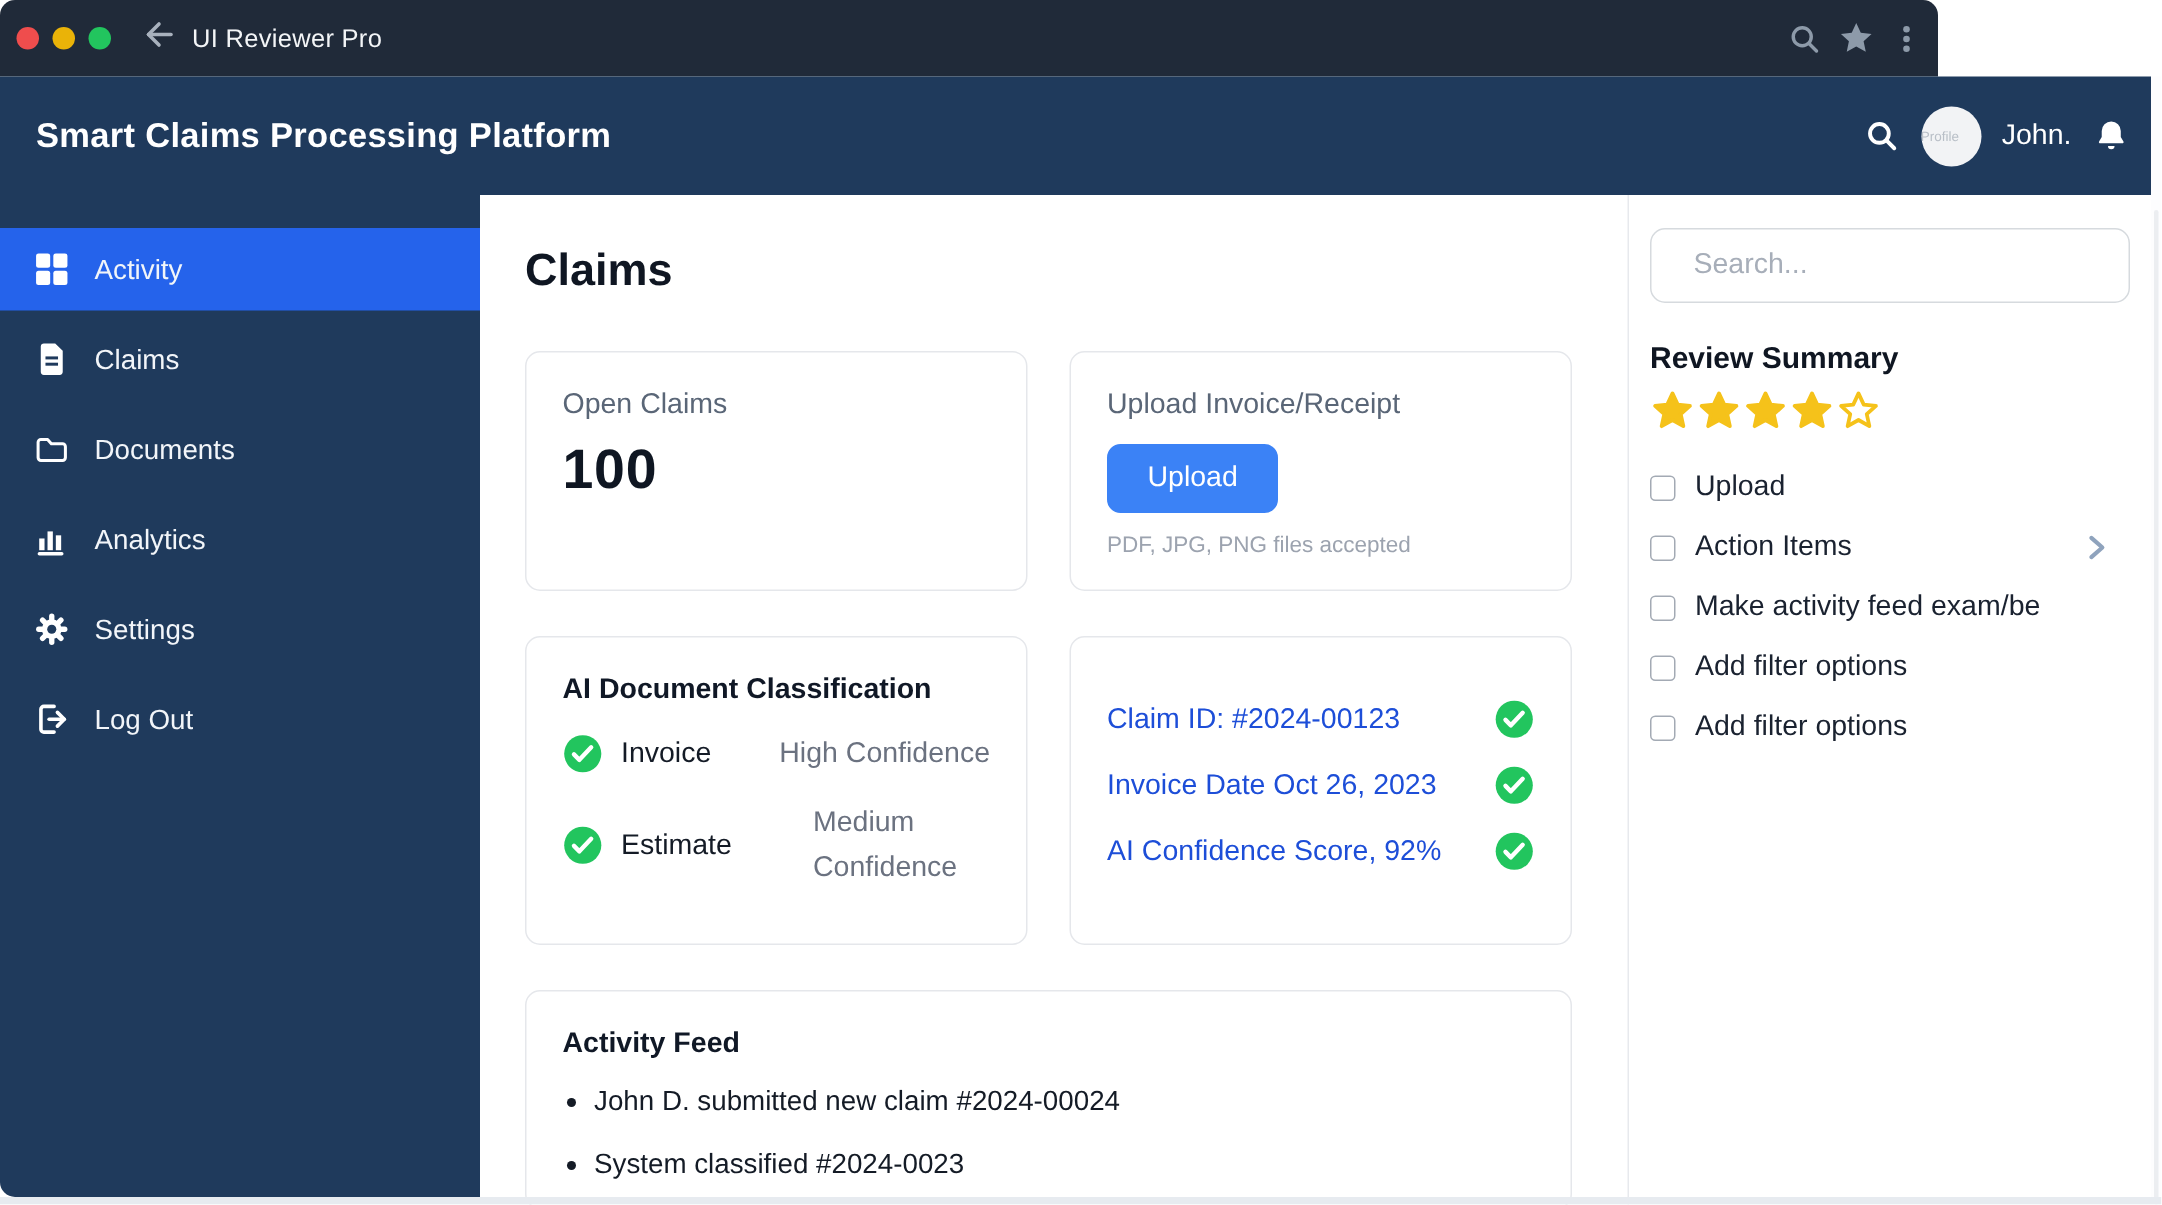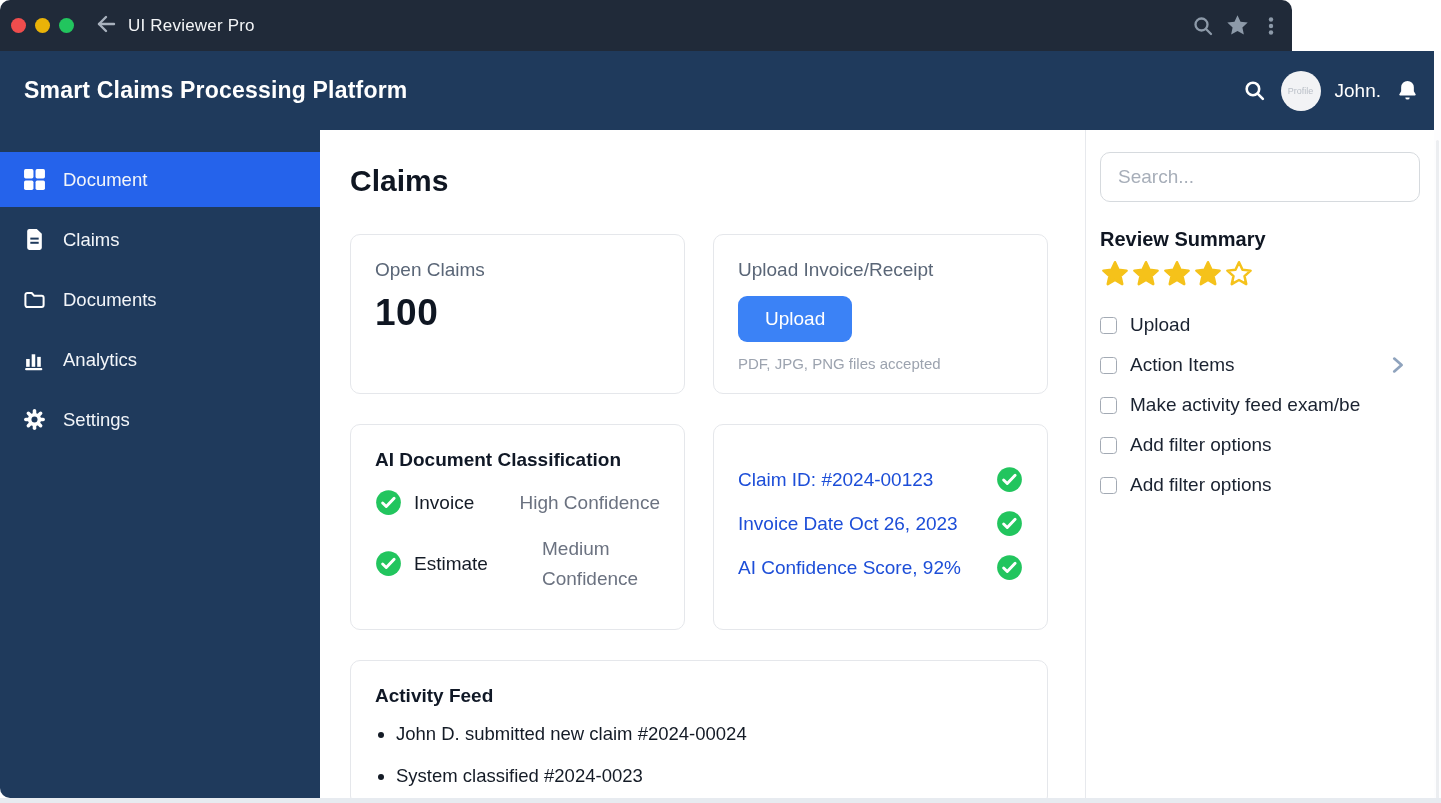--- a/index.html
+++ b/index.html
@@ -25,21 +25,21 @@
 
   
   .appbar {
     position:absolute; left:0; top:51px; width:1434px; height:79px;
     background:#1f3a5c; display:flex; align-items:center;
   }
   .appbar-title { color:#fff; font-size:23px; font-weight:700; margin-left:24px; letter-spacing:.2px; }
   .appbar-right { margin-left:auto; margin-right:14px; display:flex; align-items:center; gap:14px; }
   .avatar {
     width:40px; height:40px; border-radius:50%; background:#f2f3f5;
-    display:flex; align-items:center; justify-content:center;
+    display:flex; align-items:center; 
   }
   .avatar span { font-size:9px; color:#b9bfc7; }
   .user-name { color:#fff; font-size:19px; }
 
   
   .sidenav {
     position:absolute; left:0; top:130px; width:320px; height:668px;
     background:#1f3a5c; border-bottom-left-radius:10px; padding-top:22px;
   }
   .nav-item {
@@ -79,21 +79,21 @@
   .activity-list { margin:16px 0 0 21px; }
   .activity-list li { font-size:18.5px; color:#141b26; margin-bottom:20px; }
 
   
   .rightpanel {
     position:absolute; left:1085px; top:130px; width:349px; height:673px;
     background:#fff; border-left:1px solid #e7e9ed; padding:22px 14px 0 14px;
   }
   .search-input {
     width:320px; height:50px; border:1px solid #d6dade; border-radius:10px;
-    font-family:inherit; font-size:19px; color:#737373; padding:0 17px; outline:none;
+    font-family:inherit; font-size:19px; color:#737373; padding:0 28px; outline:none;
   }
   .search-input::placeholder { color:#a7aeb9; }
   .summary-title { margin-top:26px; font-size:20px; font-weight:700; color:#0f1622; }
   .stars { margin-top:8px; display:flex; align-items:center; gap:1px; }
   .stars svg { display:block; }
   .checklist { margin-top:16px; }
   .check-row { display:flex; align-items:center; height:40px; position:relative; }
   .check-row input[type="checkbox"] {
     appearance:none; -webkit-appearance:none; width:17px; height:17px;
     border:1.6px solid #a3aab4; border-radius:3.5px; background:#fff; cursor:pointer; flex:none;
@@ -171,21 +171,21 @@
 <nav class="sidenav">
   <div class="nav-item active">
     <span class="nicon">
       <svg width="23" height="23" viewBox="0 0 22 22" fill="#fff">
           <rect x="1" y="1" width="9" height="9" rx="1.6"></rect>
           <rect x="12" y="1" width="9" height="9" rx="1.6"></rect>
           <rect x="1" y="12" width="9" height="9" rx="1.6"></rect>
           <rect x="12" y="12" width="9" height="9" rx="1.6"></rect>
         </svg>
     </span>
-    <span class="nlabel">Document</span>
+    <span class="nlabel">Activity</span>
   </div>
   <div class="nav-item">
     <span class="nicon">
       <svg width="21" height="23" viewBox="0 0 20 22" fill="none">
           <path fill="#fff" d="M3 2.8A2 2 0 0 1 5 1h7.2L17 5.6V19a2 2 0 0 1-2 2H5a2 2 0 0 1-2-2V2.8z"></path>
           <rect x="6" y="9.2" width="8" height="1.9" fill="#1f3a5c"></rect>
           <rect x="6" y="13.2" width="8" height="1.9" fill="#1f3a5c"></rect>
         </svg>
     </span>
     <span class="nlabel">Claims</span>
@@ -217,20 +217,30 @@
             <rect x="9.3" y="1" width="3.4" height="20" rx="1.7" transform="rotate(45 11 11)"></rect>
             <rect x="9.3" y="1" width="3.4" height="20" rx="1.7" transform="rotate(90 11 11)"></rect>
             <rect x="9.3" y="1" width="3.4" height="20" rx="1.7" transform="rotate(135 11 11)"></rect>
             <circle cx="11" cy="11" r="6.3"></circle>
           </g>
           <circle cx="11" cy="11" r="2.9" fill="#1f3a5c"></circle>
         </svg>
     </span>
     <span class="nlabel">Settings</span>
   </div>
+  <div class="nav-item">
+    <span class="nicon">
+      <svg width="23" height="23" viewBox="0 0 22 22" fill="none" stroke="#fff" stroke-width="2.3" stroke-linecap="round" stroke-linejoin="round">
+          <path d="M12.5 2.8H6A1.9 1.9 0 0 0 4.1 4.7v12.6A1.9 1.9 0 0 0 6 19.2h6.5"></path>
+          <path d="m14.6 6.6 4.4 4.4-4.4 4.4"></path>
+          <path d="M19 11H9.3"></path>
+        </svg>
+    </span>
+    <span class="nlabel">Log Out</span>
+  </div>
 </nav>
 
 <main class="main">
   <h1 class="page-title">Claims</h1>
 
   <div class="card-grid">
 
     <section class="card h1">
       <div class="card-label">Open Claims</div>
       <div class="big-number">100</div>

